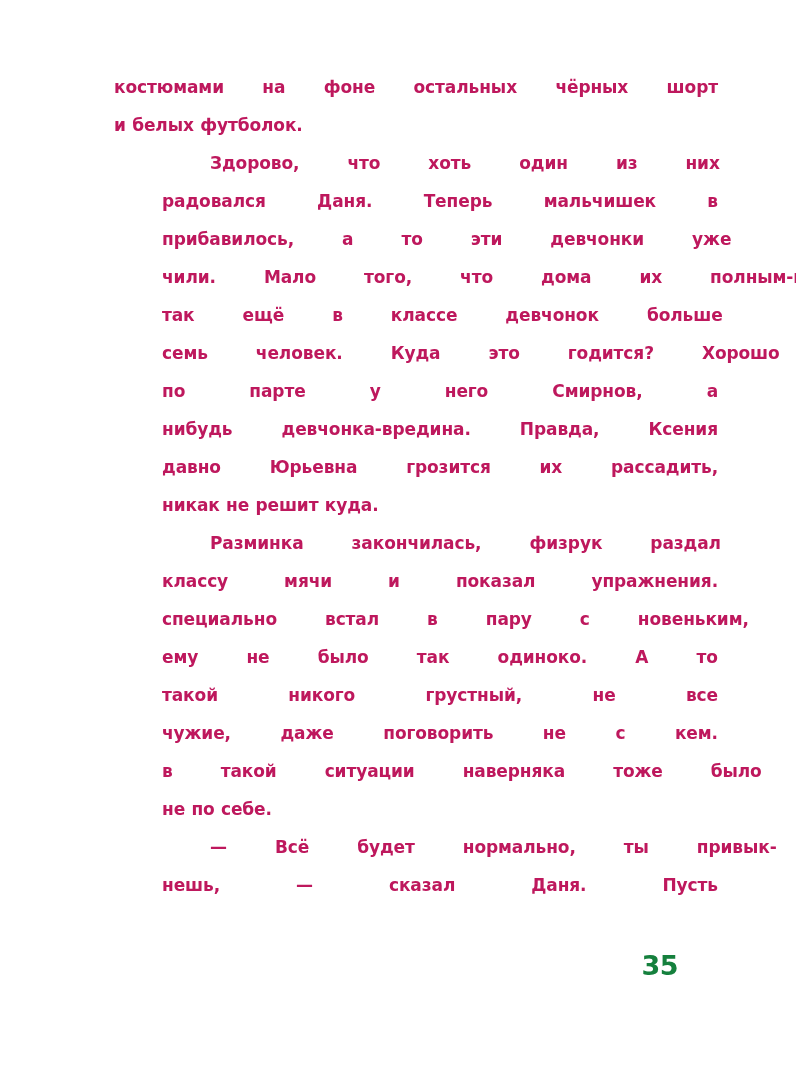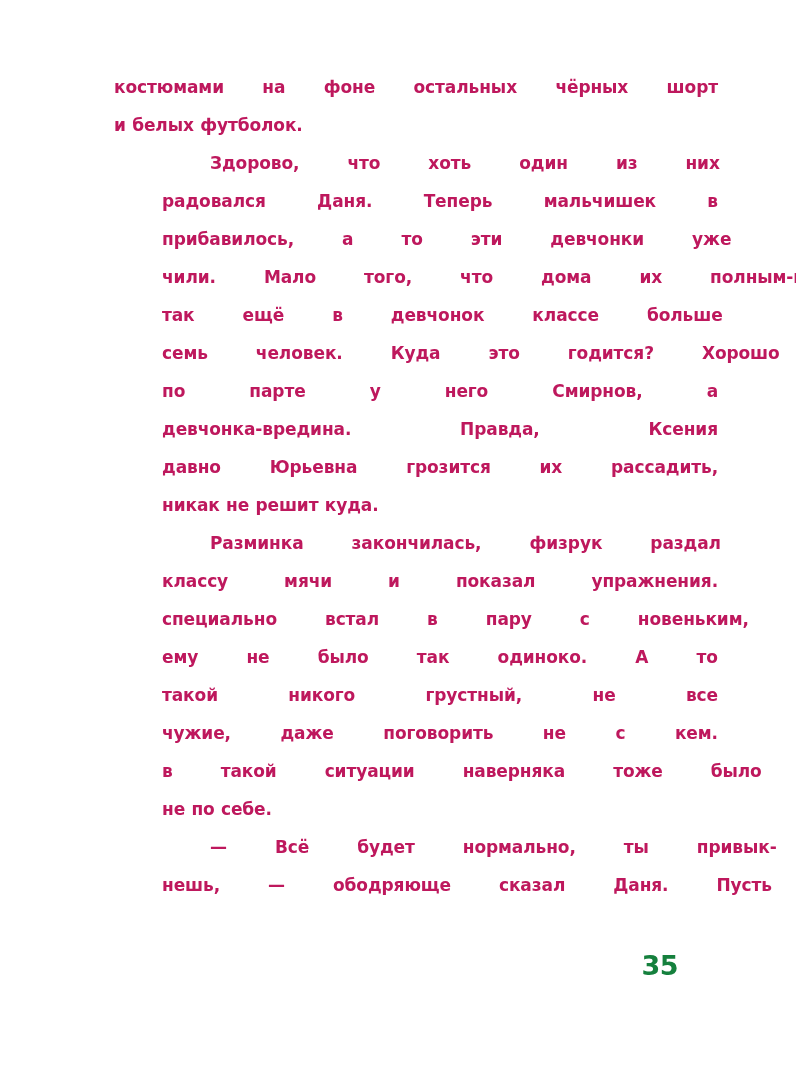--- a/index.html
+++ b/index.html
@@ -139,41 +139,42 @@
           <span>того,</span>
           <span>что</span>
           <span>дома</span>
           <span>их</span>
           <span>полным-полно,</span>
         </div>
         <div class="line j">
           <span>так</span>
           <span>ещё</span>
           <span>в</span>
+          <span>классе</span>
           <span>девчонок</span>
-          <span>классе</span>
           <span>больше</span>
         </div>
         <div class="line j">
           <span>семь</span>
           <span>человек.</span>
           <span>Куда</span>
           <span>это</span>
           <span>годится?</span>
           <span>Хорошо</span>
         </div>
         <div class="line j">
           <span>по</span>
           <span>парте</span>
           <span>у</span>
           <span>него</span>
           <span>Смирнов,</span>
           <span>а</span>
         </div>
         <div class="line j">
+          <span>нибудь</span>
           <span>девчонка-вредина.</span>
           <span>Правда,</span>
           <span>Ксения</span>
         </div>
         <div class="line j">
           <span>давно</span>
           <span>Юрьевна</span>
           <span>грозится</span>
           <span>их</span>
           <span>рассадить,</span>
@@ -241,21 +242,20 @@
           <span>—</span>
           <span>Всё</span>
           <span>будет</span>
           <span>нормально,</span>
           <span>ты</span>
           <span>привык-</span>
         </div>
         <div class="line j">
           <span>нешь,</span>
           <span>—</span>
-          <span>ободряюще</span>
           <span>сказал</span>
           <span>Даня.</span>
           <span>Пусть</span>
         </div>
       </div>
     </div>
 
   <div id="folio">35</div>
 
 </div>

